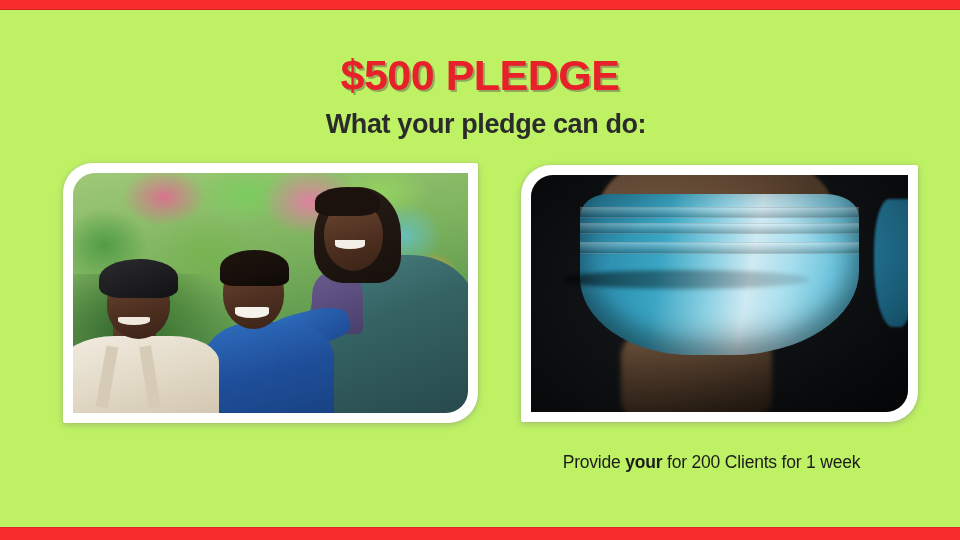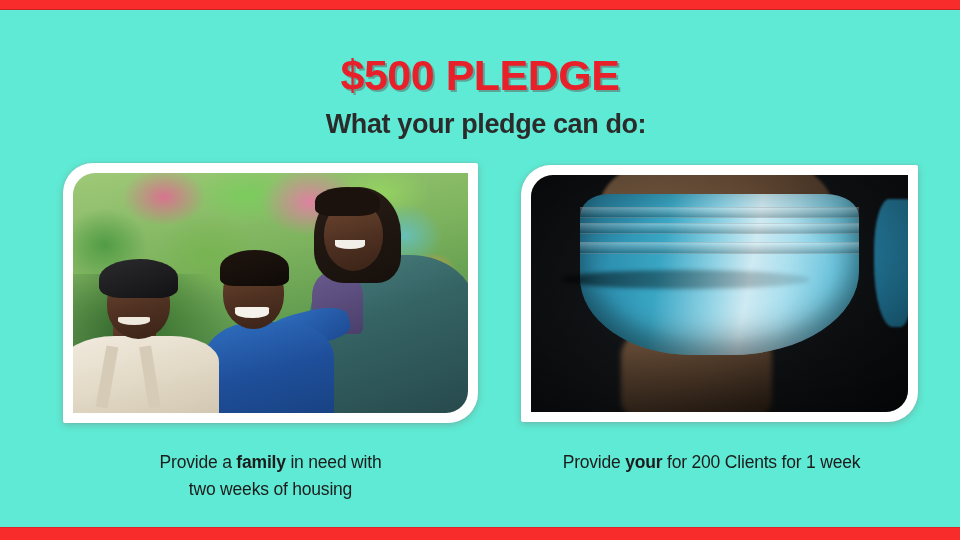--- a/index.html
+++ b/index.html
@@ -6,21 +6,21 @@
   * { margin:0; padding:0; box-sizing:border-box; }
   html, body {
     width:960px; height:540px;
     overflow:hidden;
     background:#ffffff;
     font-family:"Liberation Sans", sans-serif;
   }
   #slide {
     position:relative;
     width:960px; height:540px;
-    background:#5eead4;
+    background:#bef264;
     text-decoration:underline;
   }
 
   
   .bar {
     position:absolute; left:0; width:960px;
     background:#f92c2c;
   }
   .bar-top { top:0; height:10px; border-bottom:1px solid rgba(170,30,30,.55); }
   .bar-bottom { bottom:0; height:13px; border-top:1px solid rgba(170,30,30,.35); }
@@ -230,26 +230,20 @@
         <div class="p wom-jacket"></div>
         <div class="p wom-lapel1"></div>
         <div class="p wom-lapel2"></div>
         <div class="p wom-face skin-d"></div>
         <div class="p wom-beret"></div>
         <div class="p wom-smile"></div>
       </div>
     </div>
   </div>
 
-  <div class="caption" id="caption-left">
-    <div>
-      <span>Provide a </span><b>family</b><span> in need with</span>
-    </div>
-    <div>two weeks of housing</div>
-  </div>
 
   <div class="frame" id="frame-right">
     <div class="frame-inner">
       <div class="photo-mask">
         <div class="mask-head"></div>
         <div class="mask-neck"></div>
         <div class="mask-body">
           <div class="mask-pleat pl1"></div>
           <div class="mask-pleat pl2"></div>
           <div class="mask-pleat pl3"></div>

